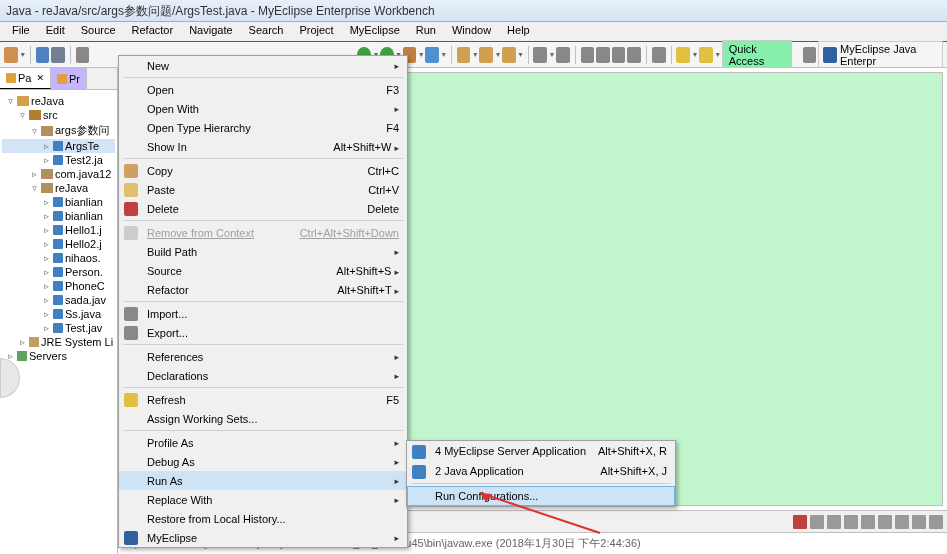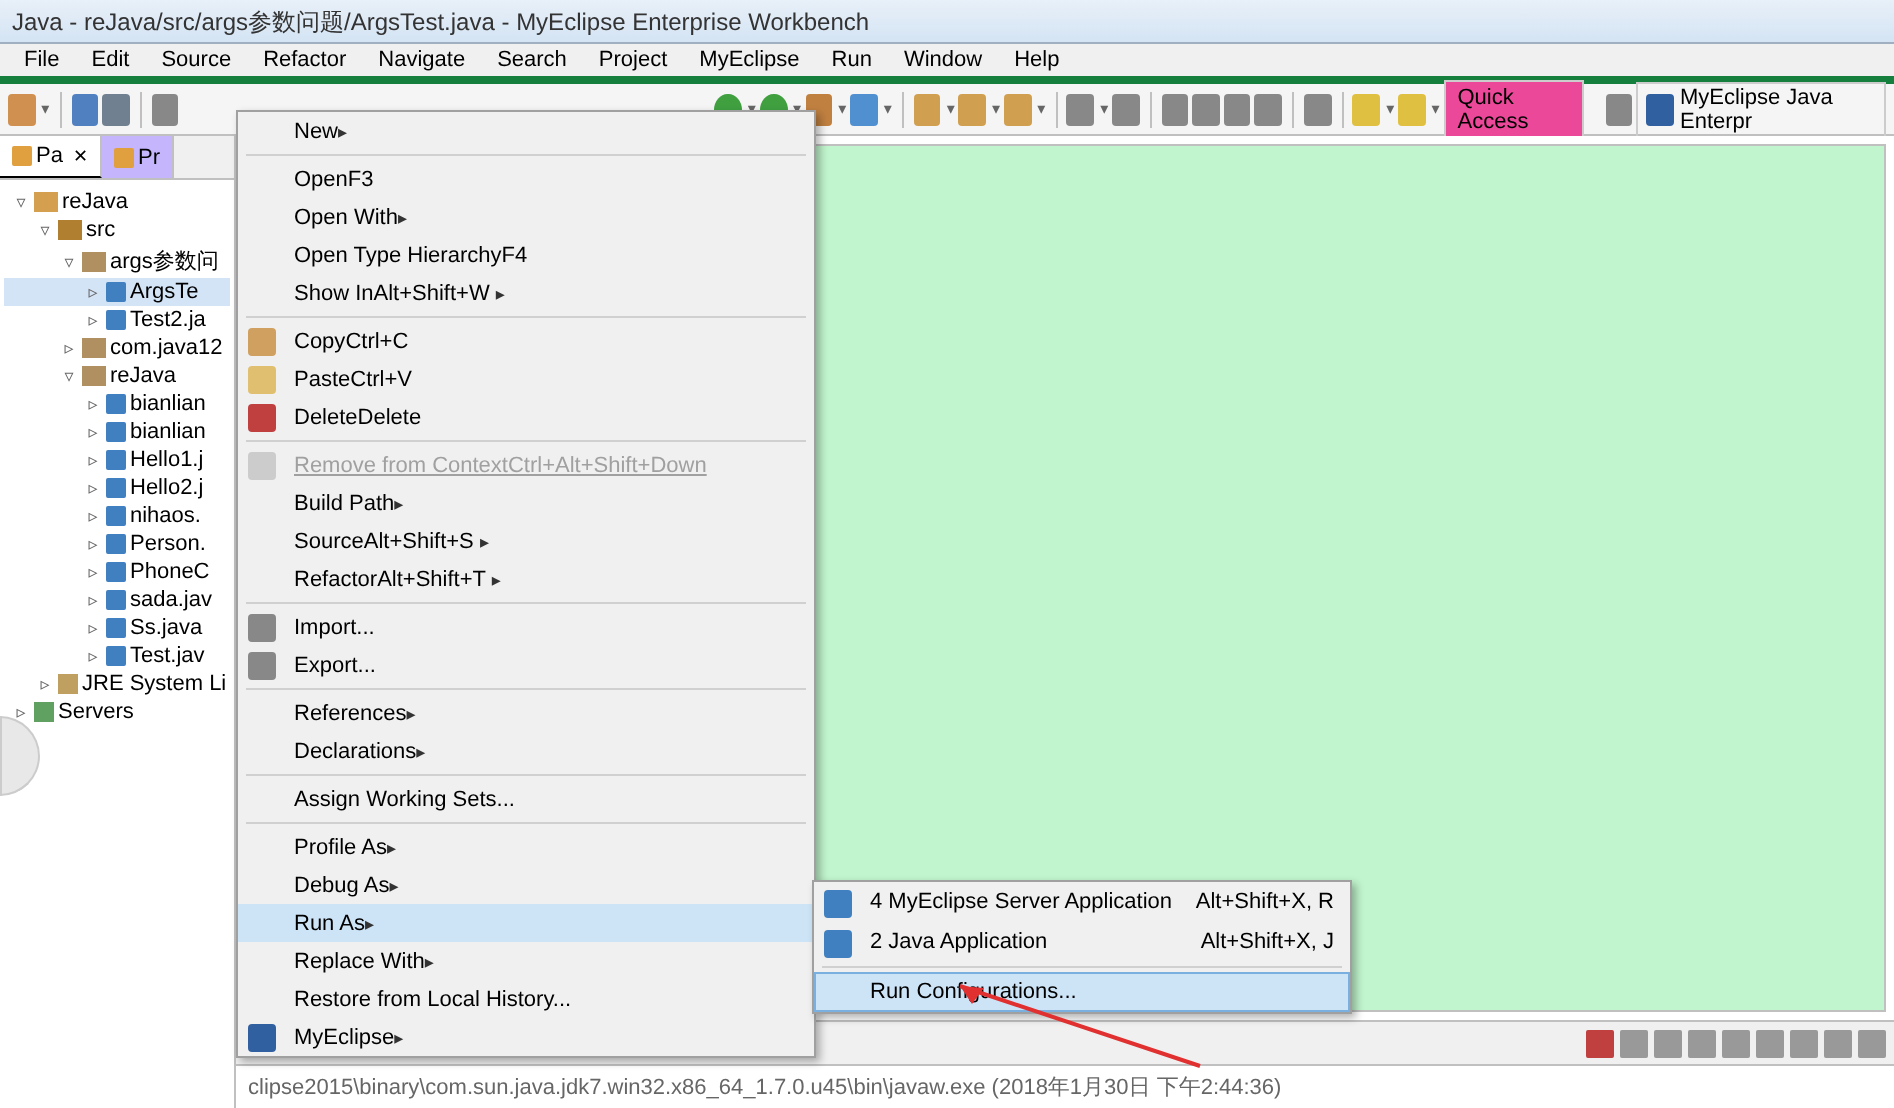--- a/index.html
+++ b/index.html
@@ -1,44 +1,44 @@
 <!DOCTYPE html>
 <html><head>
 <meta charset="utf-8">
 <style>
 * { margin: 0; padding: 0; box-sizing: border-box; font-family: Tahoma, "Microsoft YaHei", sans-serif; font-size: 11px; }
 body { background: #f0f0f0; width: 947px; height: 554px; overflow: hidden; position: relative; }
 .titlebar { background: linear-gradient(#e8f0f8, #d4e4f4); height: 22px; padding: 3px 6px; font-size: 12px; color: #333; border-bottom: 1px solid #a0b0c0; }
-.menubar { background: #f0f0f0; height: 20px; display: flex; padding: 0 4px; border-bottom: 4px solid #15803d; }
+.menubar { background: #f0f0f0; height: 20px; display: flex; padding: 0 4px; border-bottom: 1px solid #15803d; }
 .menubar span { padding: 2px 8px; cursor: default; }
 .toolbar { background: #f5f5f5; height: 26px; display: flex; align-items: center; padding: 0 4px; border-bottom: 1px solid #c0c0c0; gap: 2px; }
 .tbicon { width: 16px; height: 16px; display: inline-block; background: #888; border-radius: 2px; }
 .tbsep { width: 1px; height: 18px; background: #c0c0c0; margin: 0 3px; }
 .tbarrow { font-size: 8px; color: #666; margin-left: 1px; }
-.qa { margin-left: auto; padding: 2px 6px; border: 1px solid #ccc; background: #ec4899; }
+.qa { margin-left: auto; padding: 2px 6px; border: 1px solid #ccc; background: #86efac; }
 .persp { border: 1px solid #ccc; padding: 1px 4px; display: flex; align-items: center; gap: 3px; }
 .main { display: flex; height: 486px; }
 .leftpanel { width: 118px; background: #fff; border-right: 1px solid #c0c0c0; position: relative; }
 .tabs { display: flex; height: 22px; border-bottom: 1px solid #c0c0c0; background: #f0f0f0; }
 .tab { padding: 3px 6px; border-right: 1px solid #c0c0c0; background: #c4b5fd; font-size: 10px; display: flex; align-items: center; gap: 2px; }
 .tab.active { background: #fff; border-bottom: 1px solid #000000; }
 .tabicon { width: 10px; height: 10px; background: #e0a040; border-radius: 1px; }
 .tree { padding: 4px 2px; font-size: 11px; }
 .treeitem { padding: 1px 0 1px 4px; display: flex; align-items: center; gap: 2px; white-space: nowrap; overflow: hidden; }
 .treeicon { width: 12px; height: 10px; display: inline-block; }
 .ti-proj { background: #d4a050; }
 .ti-src { background: #b08030; }
 .ti-pkg { background: #b09060; }
 .ti-java { width: 10px; height: 10px; background: #4080c0; border-radius: 1px; }
 .ti-lib { width: 10px; height: 10px; background: #c0a060; }
 .ti-srv { width: 10px; height: 10px; background: #60a060; }
 .tri { width: 9px; font-size: 9px; text-align: center; color: #666; }
 .selected { background: #d4e4f7; }
 .ctxmenu { position: absolute; left: 118px; top: 55px; width: 290px; background: #f0f0f0; border: 1px solid #a0a0a0; box-shadow: 2px 2px 4px rgba(0,0,0,0.3); z-index: 10; }
-.mitem { padding: 3px 8px 3px 28px; display: flex; justify-content: flex-start; align-items: center; height: 19px; position: relative; }
+.mitem { padding: 3px 8px 3px 28px; display: flex; justify-content: space-between; align-items: center; height: 19px; position: relative; }
 .mitem.hl { background: #cde4f7; }
 .mitem.disabled { color: #a0a0a0; text-decoration: underline; }
 .msep { height: 1px; background: #d0d0d0; margin: 2px 4px; }
 .micon { position: absolute; left: 5px; width: 14px; height: 14px; background: #888; border-radius: 2px; }
 .marrow { font-size: 9px; color: #333; }
 .submenu { position: absolute; left: 406px; top: 440px; width: 270px; background: #f0f0f0; border: 1px solid #a0a0a0; box-shadow: 2px 2px 4px rgba(0,0,0,0.3); z-index: 11; }
 .submitem { padding: 4px 8px 4px 28px; display: flex; justify-content: space-between; position: relative; }
 .submitem.hl { background: #cde4f7; border: 1px solid #7ab0e0; padding: 3px 7px 3px 27px; }
 .editor { flex: 1; background: #fff; display: flex; flex-direction: column; }
 .code { background: #c1f5cd; padding: 6px; font-family: Consolas, monospace; font-size: 12px; white-space: pre; flex: 1; border: 1px solid #c0c0c0; margin: 4px; }
@@ -339,20 +339,25 @@
   <div class="mitem">
       <span>References</span>
       <span class="marrow">▸</span>
     </div>
   <div class="mitem">
       <span>Declarations</span>
       <span class="marrow">▸</span>
     </div>
   <div class="msep"></div>
   <div class="mitem">
+      <span class="micon" style="background:#e0c040"></span>
+      <span>Refresh</span>
+      <span>F5</span>
+    </div>
+  <div class="mitem">
       <span>Assign Working Sets...</span>
     </div>
   <div class="msep"></div>
   <div class="mitem">
       <span>Profile As</span>
       <span class="marrow">▸</span>
     </div>
   <div class="mitem">
       <span>Debug As</span>
       <span class="marrow">▸</span>

